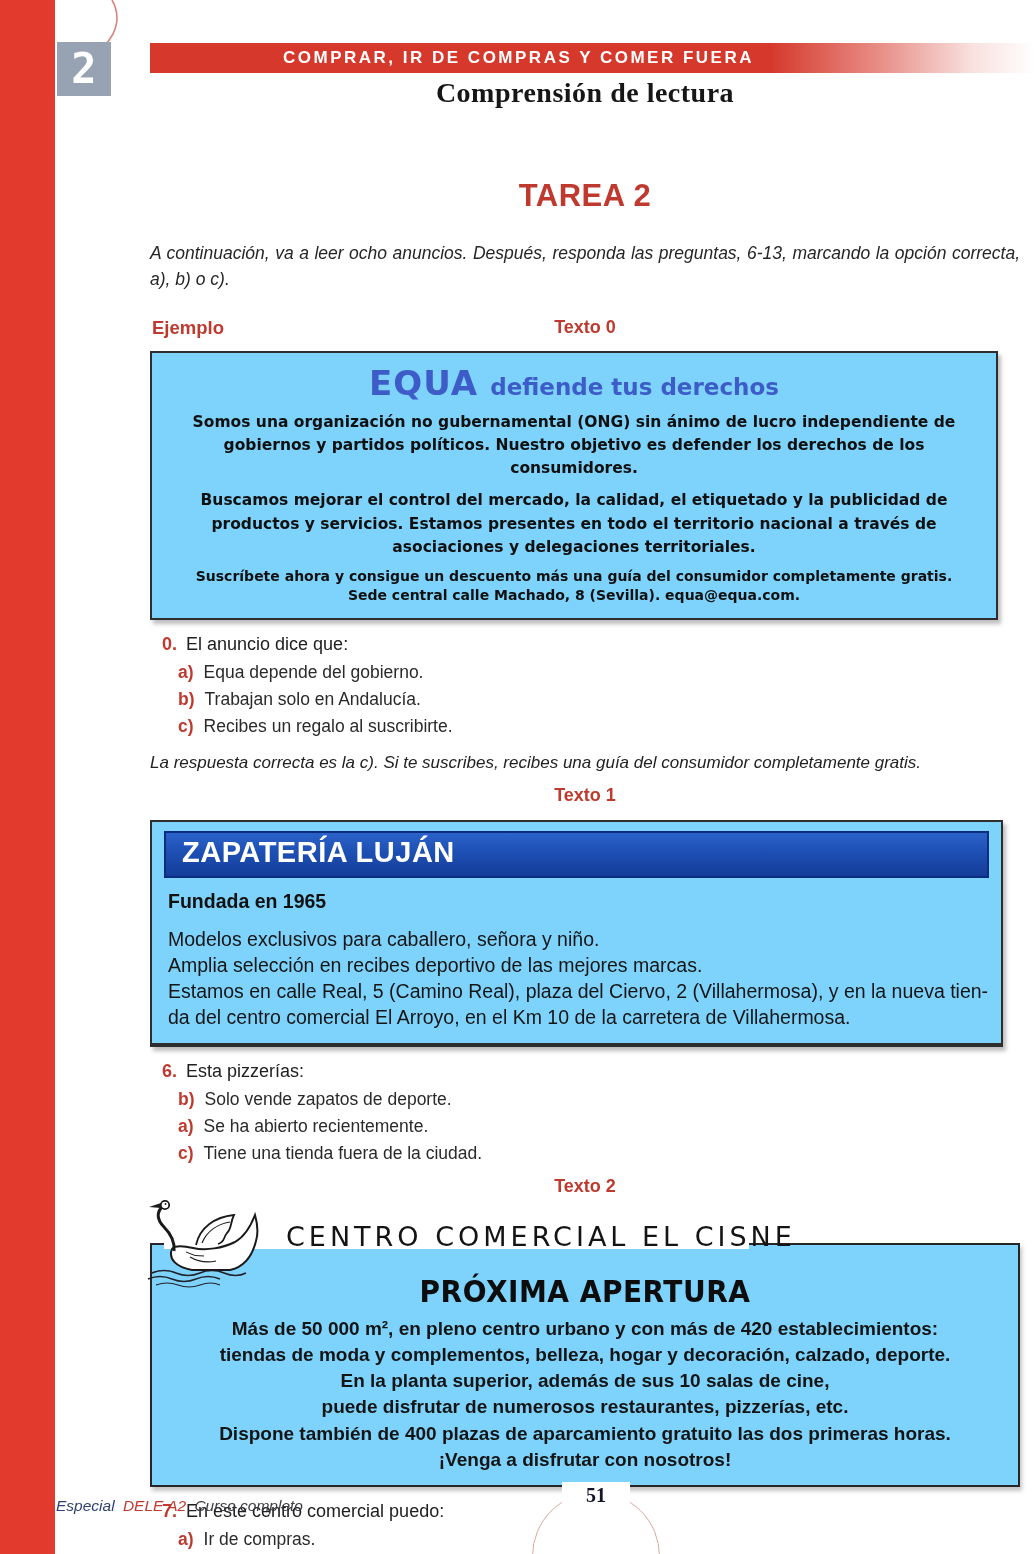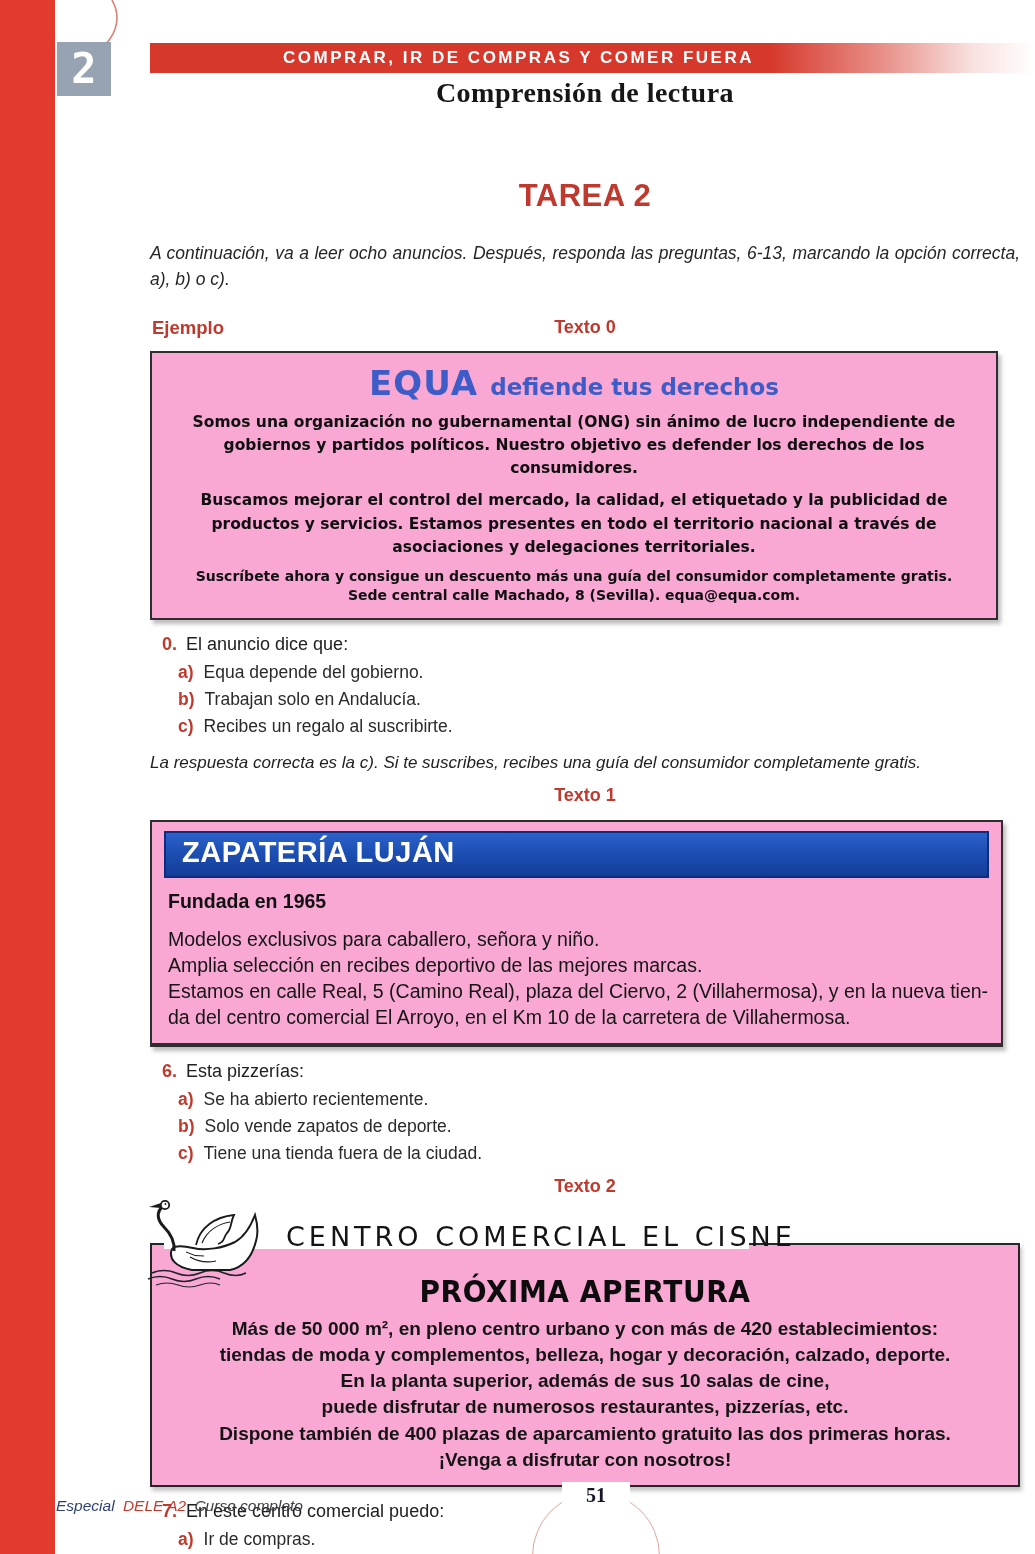--- a/index.html
+++ b/index.html
@@ -39,21 +39,21 @@
   .instructions { font-style:italic; font-size:17.5px; line-height:1.5; text-align:justify;
     color:#262626; margin:0 0 24px; }
 
   .labels-row { position:relative; height:26px; margin-bottom:8px; }
   .ejemplo { position:absolute; left:2px; top:0; color:#bf3a2e; font-weight:bold; font-size:18.5px; }
   .labels-row .texto-label { position:absolute; left:0; top:0; width:100%; text-align:center;
     color:#bf3a2e; font-weight:bold; font-size:18px; }
   .texto-label-center { text-align:center; color:#bf3a2e; font-weight:bold; font-size:18px;
     margin:12px 0 14px; }
 
-  .ad-box { border:2px solid #2e2e2e; background:#f9a8d4; box-shadow:3px 4px 4px rgba(110,110,110,.45); }
+  .ad-box { border:2px solid #2e2e2e; background:#7dd3fc; box-shadow:3px 4px 4px rgba(110,110,110,.45); }
 
   
   .equa-box { width:848px; padding:8px 16px 12px; text-align:center;
     font-family:"DejaVu Sans", sans-serif; }
   .equa-title { margin:2px 0 8px; }
   .equa-brand { color:#3d5cc8; font-size:34px; font-weight:bold; letter-spacing:1px; }
   .equa-tagline { color:#3d5cc8; font-size:23px; font-weight:bold; margin-left:7px; }
   .equa-p { font-weight:bold; font-size:15.5px; line-height:1.5; margin:0 auto 9px; max-width:790px; color:#101010; }
   .equa-small { font-weight:bold; font-size:14px; margin:1px 0 3px; color:#101010; }
 
@@ -163,24 +163,24 @@
       <div class="zap-line">Amplia selección en recibes deportivo de las mejores marcas.</div>
       <div class="zap-line">Estamos en calle Real, 5 (Camino Real), plaza del Ciervo, 2 (Villahermosa), y en la nueva tien-</div>
       <div class="zap-line">da del centro comercial El Arroyo, en el Km 10 de la carretera de Villahermosa.</div>
     </div>
 
     <div class="question">
       <div class="q-stem">
         <span class="q-num">6.</span><span>Esta pizzerías:</span>
       </div>
       <div class="q-option">
+        <span class="q-letter">b)</span><span>Solo vende zapatos de deporte.</span>
+      </div>
+      <div class="q-option">
         <span class="q-letter">a)</span><span>Se ha abierto recientemente.</span>
-      </div>
-      <div class="q-option">
-        <span class="q-letter">b)</span><span>Solo vende zapatos de deporte.</span>
       </div>
       <div class="q-option">
         <span class="q-letter">c)</span><span>Tiene una tienda fuera de la ciudad.</span>
       </div>
     </div>
 
     <div class="texto-label-center">Texto 2</div>
 
     <div class="ad-box cisne-box">
       <div class="cisne-topcover"></div>

